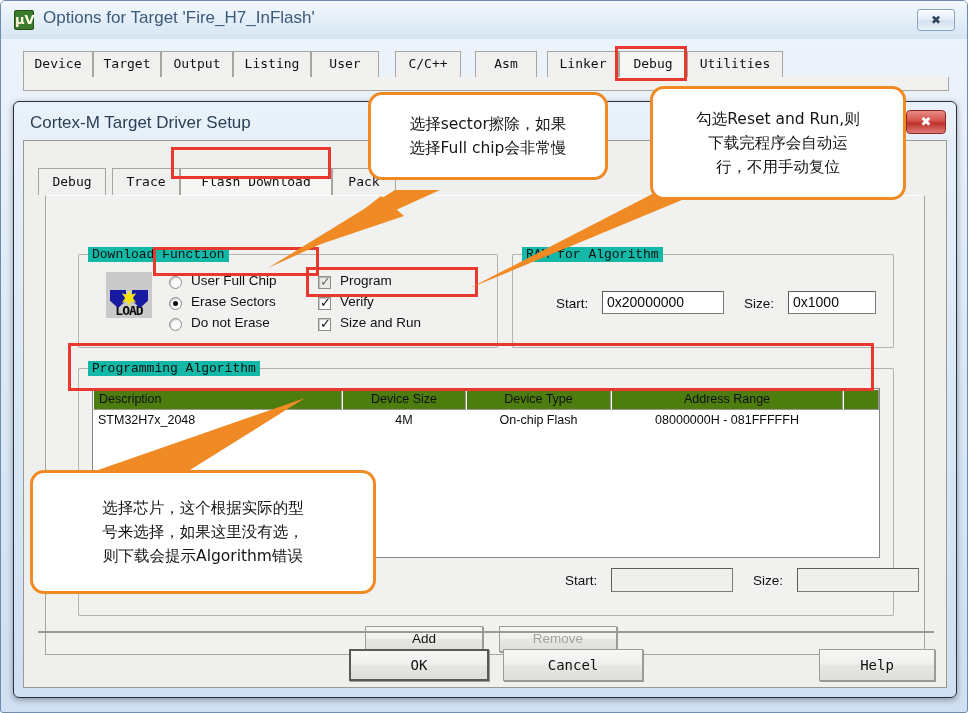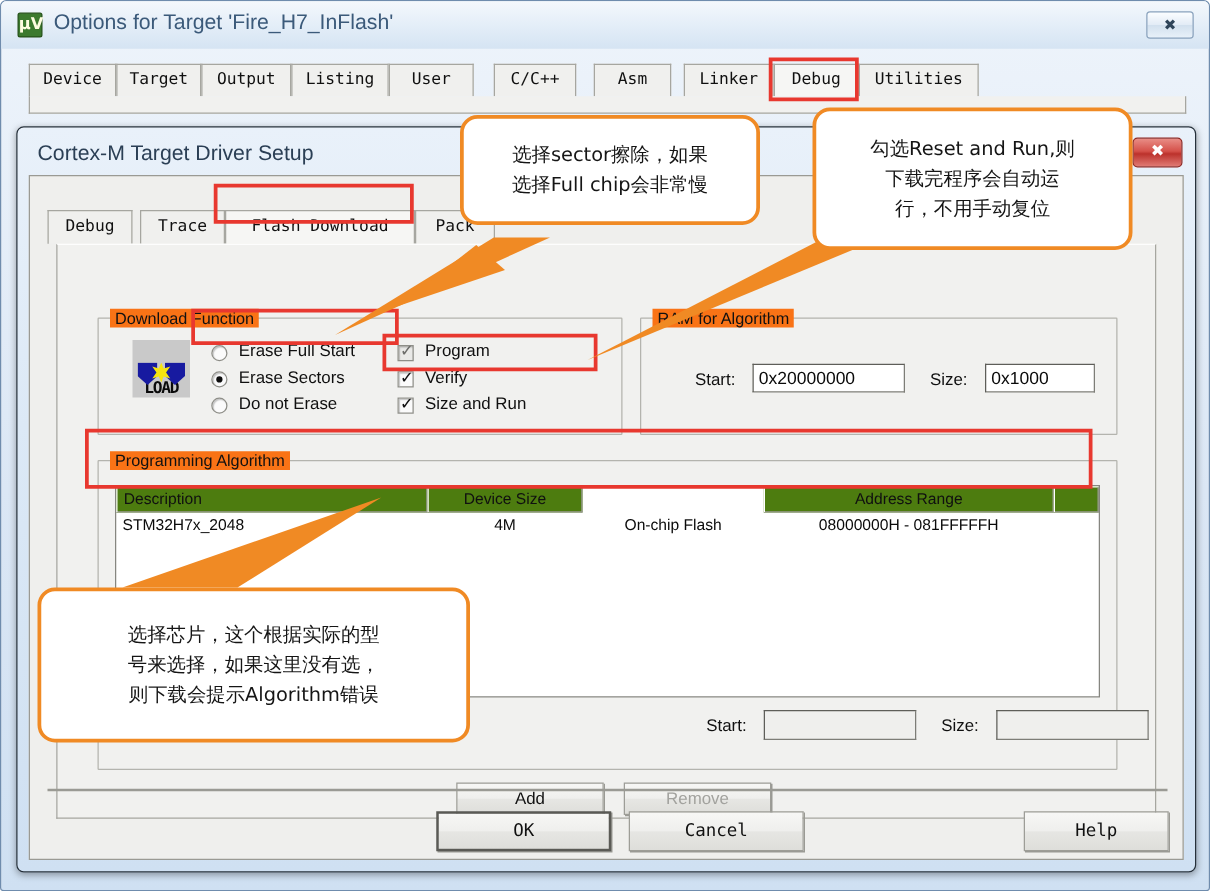--- a/index.html
+++ b/index.html
@@ -107,22 +107,22 @@
     background:#f1f1ef;border:1px solid #a6a6a0;border-top:1px solid #fdfdfd;
     box-sizing:border-box;
   }
 
   
   .group{
     position:absolute;border:1px solid #b4b4ae;box-sizing:border-box;
     border-radius:1px;
   }
   .group-label{
-    position:absolute;top:-8px;left:9px;background:#f97316;padding:0 4px;
-    font-size:13px;color:#111111;white-space:nowrap;
+    position:absolute;top:-8px;left:9px;background:#14b8a6;padding:0 4px;
+    font-size:13px;color:#111111;white-space:nowrap;font-family:Liberation Mono, monospace;
   }
 
   .ctl-label{position:absolute;font-size:13.5px;color:#101010;white-space:nowrap;}
 
   
   .radio{
     position:absolute;width:13px;height:13px;border-radius:50%;
     background:#fbfbfb;border:1px solid #8e8e88;box-sizing:border-box;
     box-shadow:inset 1px 1px 1px rgba(0,0,0,.22);
   }
@@ -256,21 +256,21 @@
           </div>
 
           <div style="position:absolute;left:60px;top:76px;width:46px;height:46px;background:#c9c9c9;">
             <div style="position:absolute;left:0;top:1px;width:46px;height:16px;font-family:'DejaVu Sans Mono',monospace;font-size:13px;font-weight:bold;color:#0a0a0a;text-align:center;line-height:16px;letter-spacing:-1px;margin-top:30px;">LOAD</div>
             <div style="position:absolute;left:4px;top:18px;width:16px;height:18px;background:#171aa0;clip-path:polygon(0 0,100% 0,100% 60%,50% 100%,0 60%);"></div>
             <div style="position:absolute;left:26px;top:18px;width:16px;height:18px;background:#171aa0;clip-path:polygon(0 0,100% 0,100% 60%,50% 100%,0 60%);"></div>
             <div style="position:absolute;left:15px;top:18px;width:16px;height:16px;background:#f7e40d;clip-path:polygon(50% 0,62% 30%,95% 20%,74% 50%,95% 80%,62% 70%,50% 100%,38% 70%,5% 80%,26% 50%,5% 20%,38% 30%);"></div>
           </div>
 
           <div class="radio" style="left:123px;top:80px;"></div>
-          <div class="ctl-label" style="left:145px;top:77px;">Erase Full Start</div>
+          <div class="ctl-label" style="left:145px;top:77px;">User Full Chip</div>
 
           <div class="radio" style="left:123px;top:101px;">
             <div class="dot"></div>
           </div>
           <div class="ctl-label" style="left:145px;top:98px;">Erase Sectors</div>
 
           <div class="radio" style="left:123px;top:122px;"></div>
           <div class="ctl-label" style="left:145px;top:119px;">Do not Erase</div>
 
           <div class="cbox dim" style="left:272px;top:80px;">
@@ -297,20 +297,21 @@
           <div class="tfield" style="left:742px;top:95px;width:88px;height:23px;">0x1000</div>
 
           <div class="group" style="left:32px;top:172px;width:816px;height:248px;">
             <div class="group-label">Programming Algorithm</div>
           </div>
 
           <div class="listbox" style="left:46px;top:192px;width:788px;height:170px;">
             <div class="lhead">
               <div class="lhcell pad-l" style="left:0;width:249px;">Description</div>
               <div class="lhcell ctr" style="left:249px;width:124px;">Device Size</div>
+              <div class="lhcell ctr" style="left:373px;width:145px;">Device Type</div>
               <div class="lhcell ctr" style="left:518px;width:232px;">Address Range</div>
               <div class="lhcell" style="left:750px;width:36px;"></div>
             </div>
             <div class="lrow">
               <div class="lcell pad-l" style="left:0;width:249px;">STM32H7x_2048</div>
               <div class="lcell ctr" style="left:249px;width:124px;">4M</div>
               <div class="lcell ctr" style="left:373px;width:145px;">On-chip Flash</div>
               <div class="lcell ctr" style="left:518px;width:232px;">08000000H - 081FFFFFH</div>
             </div>
           </div>

